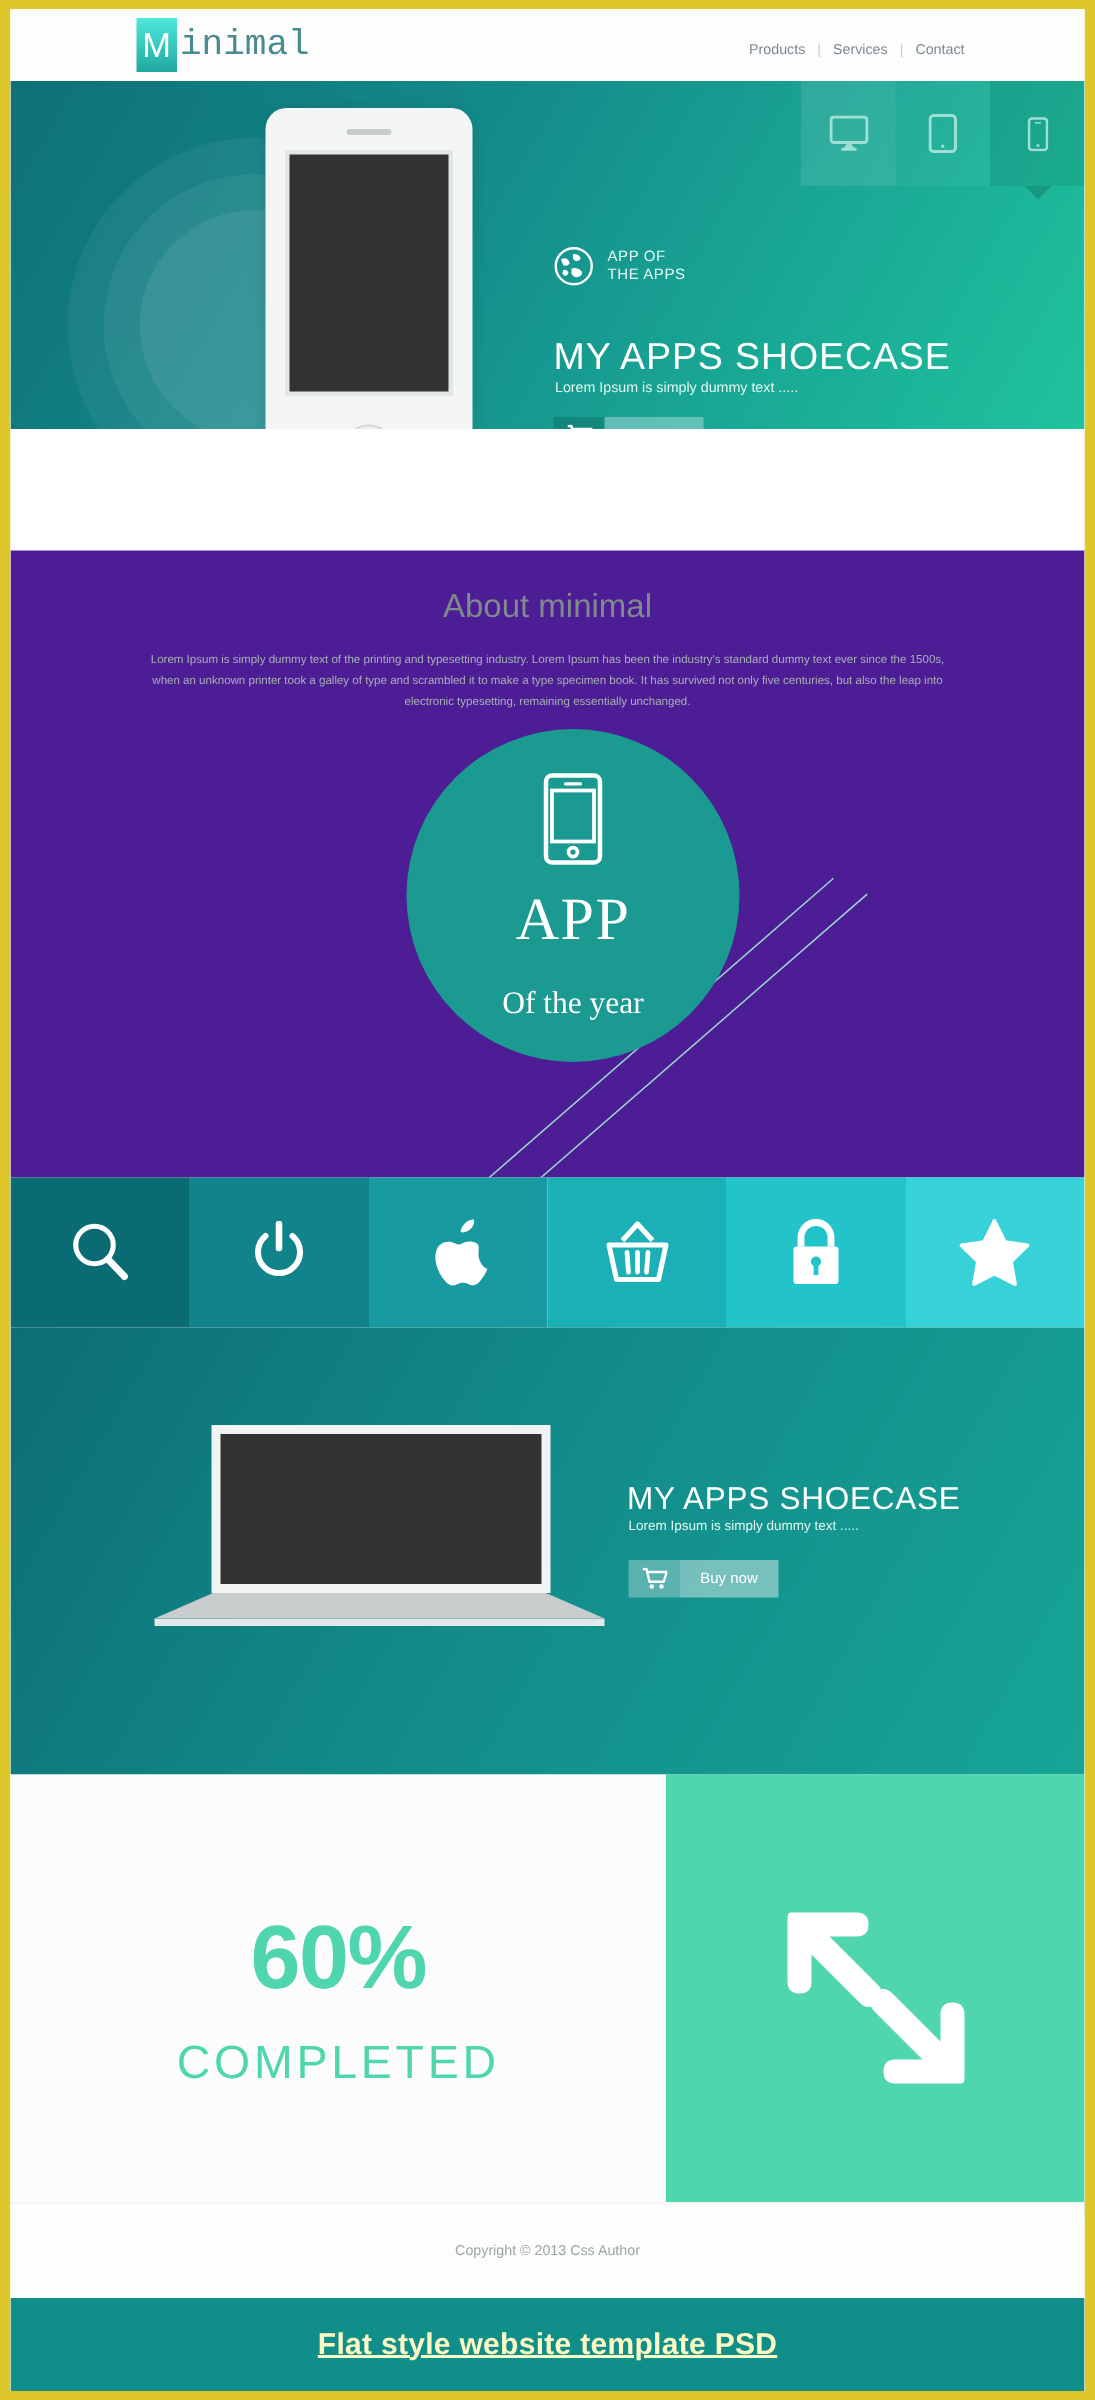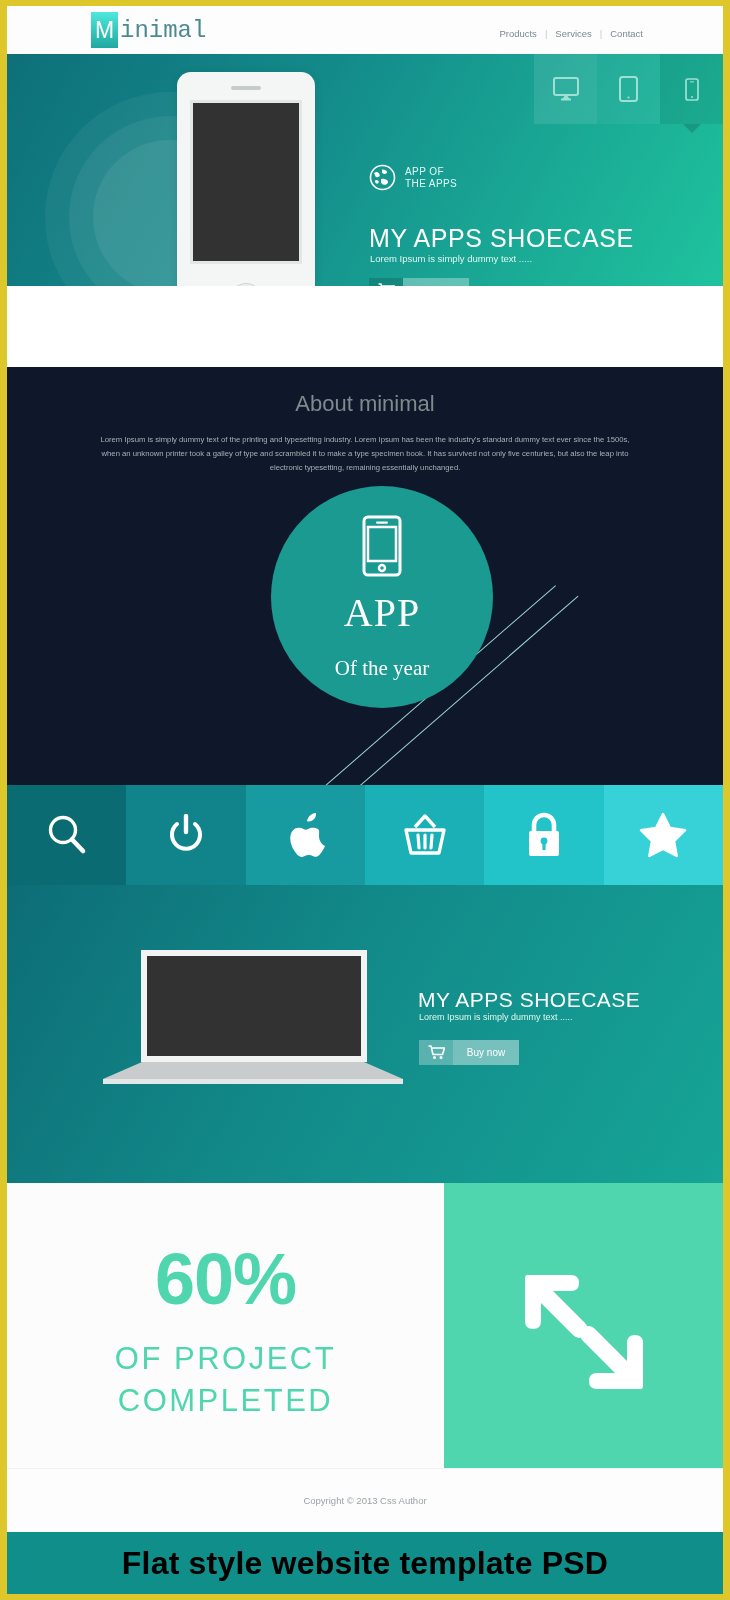--- a/index.html
+++ b/index.html
@@ -133,21 +133,21 @@
   .buy-label {
     width:66px; background:rgba(255,255,255,0.32);
     display:flex; align-items:center; justify-content:center;
     color:#ffffff; font-size:10px;
   }
 
   
   .about {
     position:absolute; left:0; top:361px;
     width:716px; height:418px;
-    background:#0f172a;
+    background:#4c1d95;
   }
   .about-title {
     text-align:center; padding-top:24px;
     font-size:22px; color:#7e8a8c; font-weight:300;
   }
   .about-copy {
     margin:16px auto 0;
     width:540px; text-align:center;
     font-size:7.7px; line-height:14px; color:#a7b1b3;
   }
@@ -217,21 +217,21 @@
   .lap-buy .buy-icon { background:rgba(255,255,255,0.30); }
   .lap-buy .buy-label { background:rgba(255,255,255,0.42); }
 
   
   .stats { position:absolute; left:0; top:1177px; width:716px; height:297px; }
   .stats-left {
     position:absolute; left:0; top:0; width:437px; height:285px;
     background:#fcfcfc;
     display:flex; flex-direction:column; align-items:center; justify-content:center;
   }
-  .pct { font-size:72px; font-weight:bold; color:#4fd6ae; line-height:92px; letter-spacing:-1px;text-align:center; }
+  .pct { font-size:60px; font-weight:bold; color:#4fd6ae; line-height:92px; letter-spacing:-1px;text-align:center; }
   .pct-l1 { font-size:31px; color:#4fd6ae; font-weight:300; letter-spacing:2.5px; margin-top:16px; }
   .pct-l2 { font-size:31px; color:#4fd6ae; font-weight:300; letter-spacing:2.5px; margin-top:6px;text-align:right; }
   .stats-right {
     position:absolute; left:437px; top:0; width:279px; height:297px;
     background:#4fd6ae;
     display:flex; align-items:center; justify-content:center;
   }
 
   
   .footer {
@@ -248,21 +248,21 @@
     font-size:8.5px; color:rgba(255,255,255,0.55);
     letter-spacing:0.2px; z-index:20;
   }
   .bottombar {
     position:absolute; left:0; top:1526px;
     width:716px; height:62px;
     background:#0f8e8a;
     display:flex; align-items:center; justify-content:center;
   }
   .bottombar-text {
-    color:#000000; font-size:32px; font-weight:bold; letter-spacing:0.2px;
+    color:#fef9c3; font-size:20px; font-weight:bold; letter-spacing:0.2px;text-decoration:underline;
   }
 </style>
 </head>
 <body>
 
 <div class="page">
   <div class="inner">
 
     <div class="navbar">
       <div class="logo">
@@ -420,21 +420,20 @@
             <circle cx="13" cy="12.6" r="1.5" fill="#ffffff"></circle>
           </svg>
         </div>
         <div class="buy-label">Buy now</div>
       </div>
     </div>
 
     <div class="stats">
       <div class="stats-left">
         <div class="pct">60%</div>
-        <div class="pct-l1">OF PROJECT</div>
         <div class="pct-l2">COMPLETED</div>
       </div>
       <div class="stats-right">
         <svg width="150" height="150" viewBox="0 0 150 150">
           <path d="M18 18 L62 18 Q70 18 70 26 Q70 34 62 34 L44 34 L76 66 Q82 72 76 78 Q70 84 64 78 L32 46 L32 64 Q32 72 24 72 Q16 72 16 64 L16 22 Q16 18 18 18 Z" fill="#ffffff"></path>
           <path d="M132 132 L88 132 Q80 132 80 124 Q80 116 88 116 L106 116 L74 84 Q68 78 74 72 Q80 66 86 72 L118 104 L118 86 Q118 78 126 78 Q134 78 134 86 L134 128 Q134 132 132 132 Z" fill="#ffffff"></path>
         </svg>
       </div>
     </div>
 

